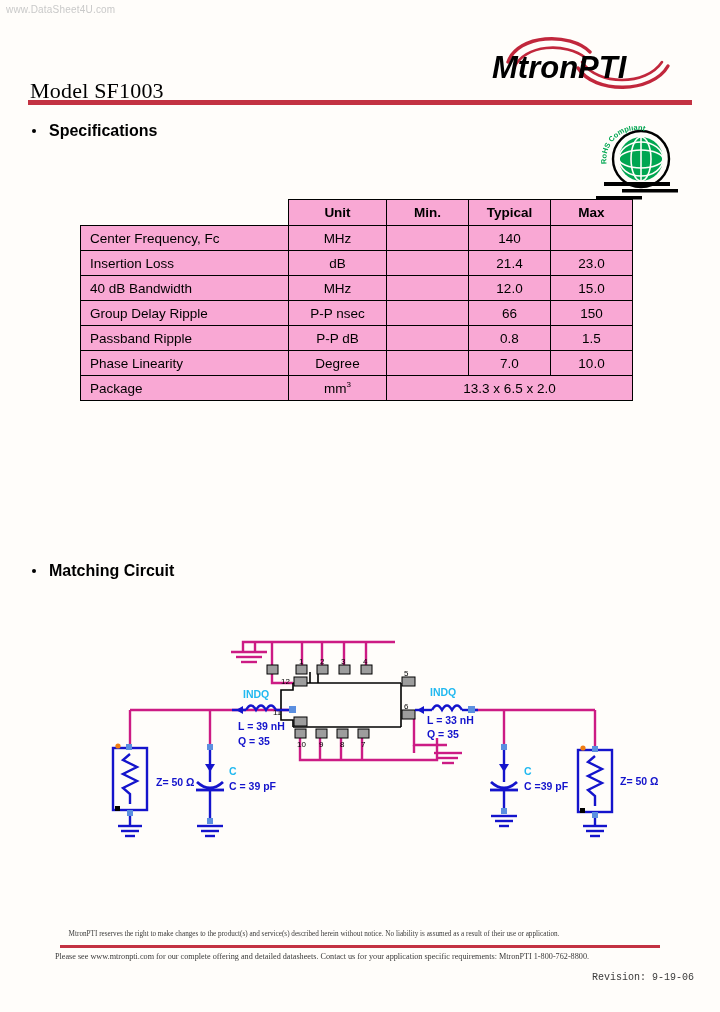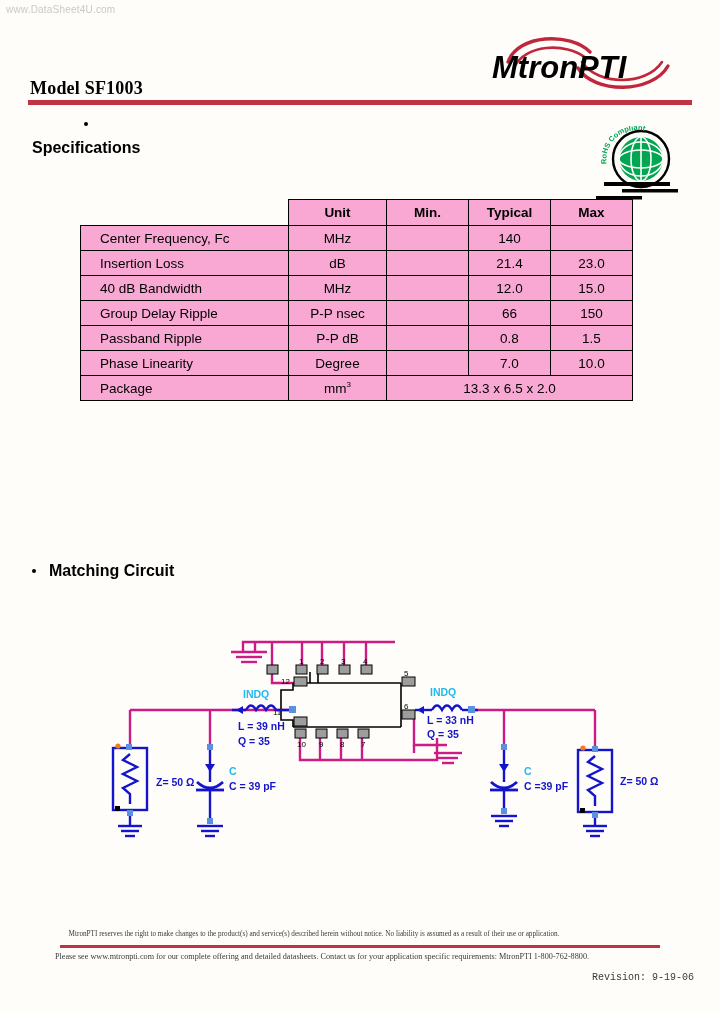--- a/index.html
+++ b/index.html
@@ -24,60 +24,60 @@
   
   .logo-wrap {
     position: absolute; right: 24px; top: 28px;
     width: 230px; height: 72px;
   }
   .logo-wrap svg { display:block; }
 
   
   .model-title {
     position: absolute; left: 30px; top: 78px;
-    font-size: 18px; font-weight: bold;
+    font-size: 22px; font-weight: normal;
     font-family: "Liberation Serif", serif;
     letter-spacing: .2px;
   }
   .title-rule {
     position: absolute; left: 28px; top: 100px;
     width: 664px; height: 5px; background: #c33242;
   }
 
   
   .bullet-head {
     position: absolute;
     font-size: 16px; font-weight: bold;
     display: flex; align-items: center; gap: 13px;
   }
   .bullet-head .dot {
     width: 4px; height: 4px; background:#000; border-radius:50%;
     display:inline-block;
   }
-  #spec-head { left: 32px; top: 122px; flex-direction: column; }
+  #spec-head { left: 32px; top: 122px; }
   #match-head { left: 32px; top: 562px; }
 
   
   .rohs { position: absolute; left: 596px; top: 126px; width: 96px; height: 76px; }
 
   
   .spec-table {
     position: absolute; left: 80px; top: 199px;
     border-collapse: collapse;
     font-size: 13.5px;
     font-family: "Liberation Sans", sans-serif;
   }
   .spec-table td, .spec-table th {
     border: 1.6px solid #000;
     height: 25px;
     padding: 0 6px;
     font-weight: normal;
     background: #f9a8d4;
   }
-  .spec-table .lbl { width: 208px; text-align: left; padding-left: 19px; }
+  .spec-table .lbl { width: 208px; text-align: left; padding-left: 9px; }
   .spec-table .unit { width: 98px; text-align: center; }
   .spec-table .num  { width: 82px; text-align: center; }
   .spec-table thead th { font-weight: bold; text-align:center; height: 26px;}
   .spec-table thead th.corner { border: none; background: transparent; }
   .spec-table .pkg { text-align: center; }
   .sup { font-size: 8px; vertical-align: super; }
 
   
   .circuit { position: absolute; left: 0px; top: 620px; width: 720px; height: 260px; }
 

